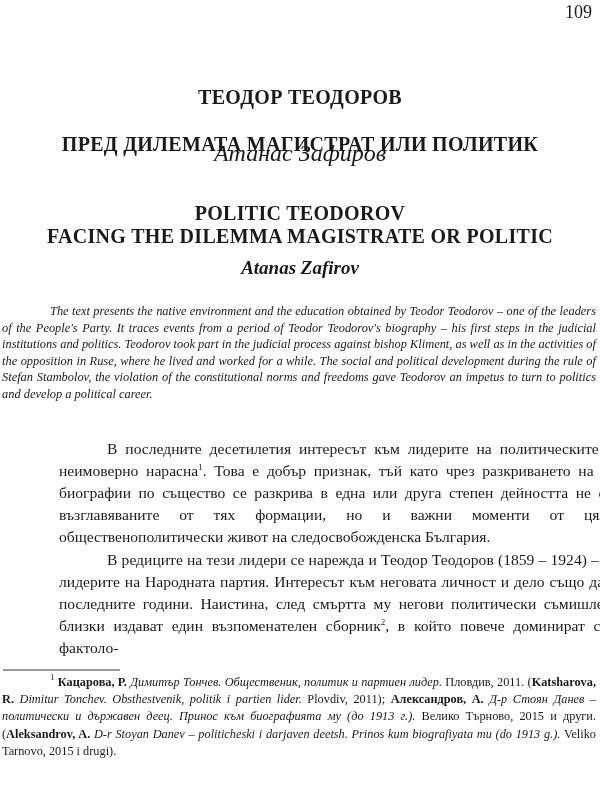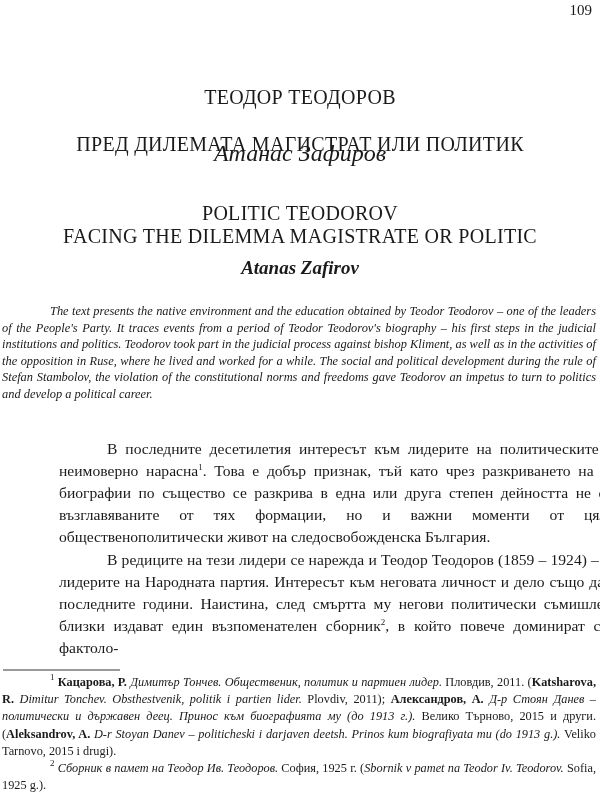--- a/index.html
+++ b/index.html
@@ -1,18 +1,18 @@
 <!DOCTYPE html>
 <html><head>
 <meta charset="utf-8">
 <style>
   html, body { margin: 0; padding: 0; background: #ffffff; }
   body { width: 600px; height: 800px; overflow: hidden; position: relative; color: #1a1a1a; font-family: "Liberation Serif", "DejaVu Serif", serif; }
-  .page-number { position: absolute; right: 8px; top: 2px; font-size: 15px; }
-  .title { position: absolute; left: 0; width: 600px; text-align: center; font-weight: normal; letter-spacing: 0.3px; }
+  .page-number { position: absolute; right: 8px; top: 2px; font-size: 18px; }
+  .title { position: absolute; left: 0; width: 600px; text-align: center; font-weight: bold; letter-spacing: 0.3px; }
   .bg-title1 { top: 86px; font-size: 20px; }
   .bg-title2 { top: 109px; font-size: 20px; margin-top: 24px; }
   .bg-author { position: absolute; left: 0; width: 600px; text-align: center; top: 140px; font-size: 24px; font-style: italic; }
   .en-title1 { top: 202px; font-size: 20px; }
   .en-title2 { top: 225px; font-size: 20px; }
   .en-author { position: absolute; left: 0; width: 600px; text-align: center; top: 257px; font-size: 19px; font-style: italic; font-weight: bold; }
   .abstract { position: absolute; left: 2px; width: 594px; top: 303px; font-size: 12.4px; line-height: 16.6px; font-style: italic; text-align: justify; text-indent: 48px; }
   .body-text { position: absolute; left: 14px; width: 594px; font-size: 15.6px; line-height: 22px; text-align: justify; text-indent: 48px; margin-left: 45px; }
   .p1 { top: 438px; }
   .p2 { top: 549px; }
@@ -39,14 +39,13 @@
 <div class="abstract">The text presents the native environment and the education obtained by Teodor Teodorov – one of the leaders of the People's Party. It traces events from a period of Teodor Teodorov's biography – his first steps in the judicial institutions and politics. Teodorov took part in the judicial process against bishop Kliment, as well as in the activities of the opposition in Ruse, where he lived and worked for a while. The social and political development during the rule of Stefan Stambolov, the violation of the constitutional norms and freedoms gave Teodorov an impetus to turn to politics and develop a political career.</div>
 
 <div class="body-text p1"><span>В последните десетилетия интересът към лидерите на политическите партии неимоверно нарасна</span><sup>1</sup><span>. Това е добър признак, тъй като чрез разкриването на техните биографии по същество се разкрива в една или друга степен дейността не само на възглавяваните от тях формации, но и важни моменти от цялостния общественополитически живот на следосвобожденска България.</span></div>
 
 <div class="body-text p2"><span>В редиците на тези лидери се нарежда и Теодор Теодоров (1859 – 1924) – един от лидерите на Народната партия. Интересът към неговата личност и дело също датира от последните години. Наистина, след смъртта му негови политически съмишленици и близки издават един възпоменателен сборник</span><sup>2</sup><span>, в който повече доминират статии с фактоло-</span></div>
 
 <div class="fn-rule"></div>
 
 <div class="footnotes">
   <p class="fn"><sup>1</sup><span class="b"> Кацарова, Р. </span><span class="i">Димитър Тончев. Общественик, политик и партиен лидер.</span><span> Пловдив, 2011. (</span><span class="b">Katsharova, R.</span><span> </span><span class="i">Dimitur Tonchev. Obsthestvenik, politik i partien lider.</span><span> Plovdiv, 2011); </span><span class="b">Александров, А.</span><span> </span><span class="i">Д-р Стоян Данев – политически и държавен деец. Принос към биографията му (до 1913 г.).</span><span> Велико Търново, 2015 и други. (</span><span class="b">Aleksandrov, A.</span><span> </span><span class="i">D-r Stoyan Danev – politicheski i darjaven deetsh. Prinos kum biografiyata mu (do 1913 g.).</span><span> Veliko Tarnovo, 2015 i drugi).</span></p>
-  <p class="fn"><sup>2</sup><span class="i"> Сборник в памет на Теодор Ив. Теодоров.</span><span> София, 1925 г. (</span><span class="i">Sbornik v pamet na Teodor Iv. Teodorov.</span><span> Sofia, 1925 g.).</span></p>
 </div>
 
 </body></html>

